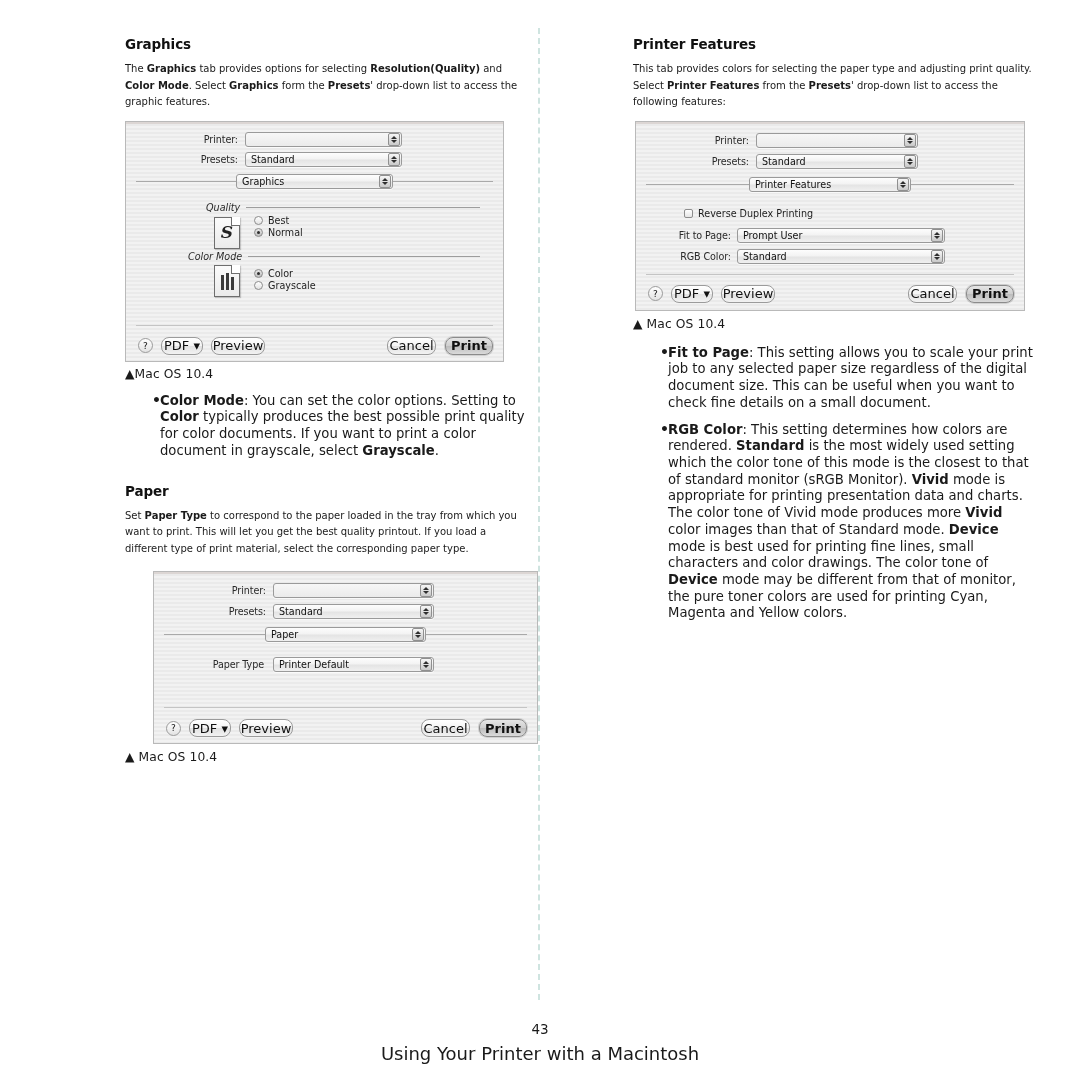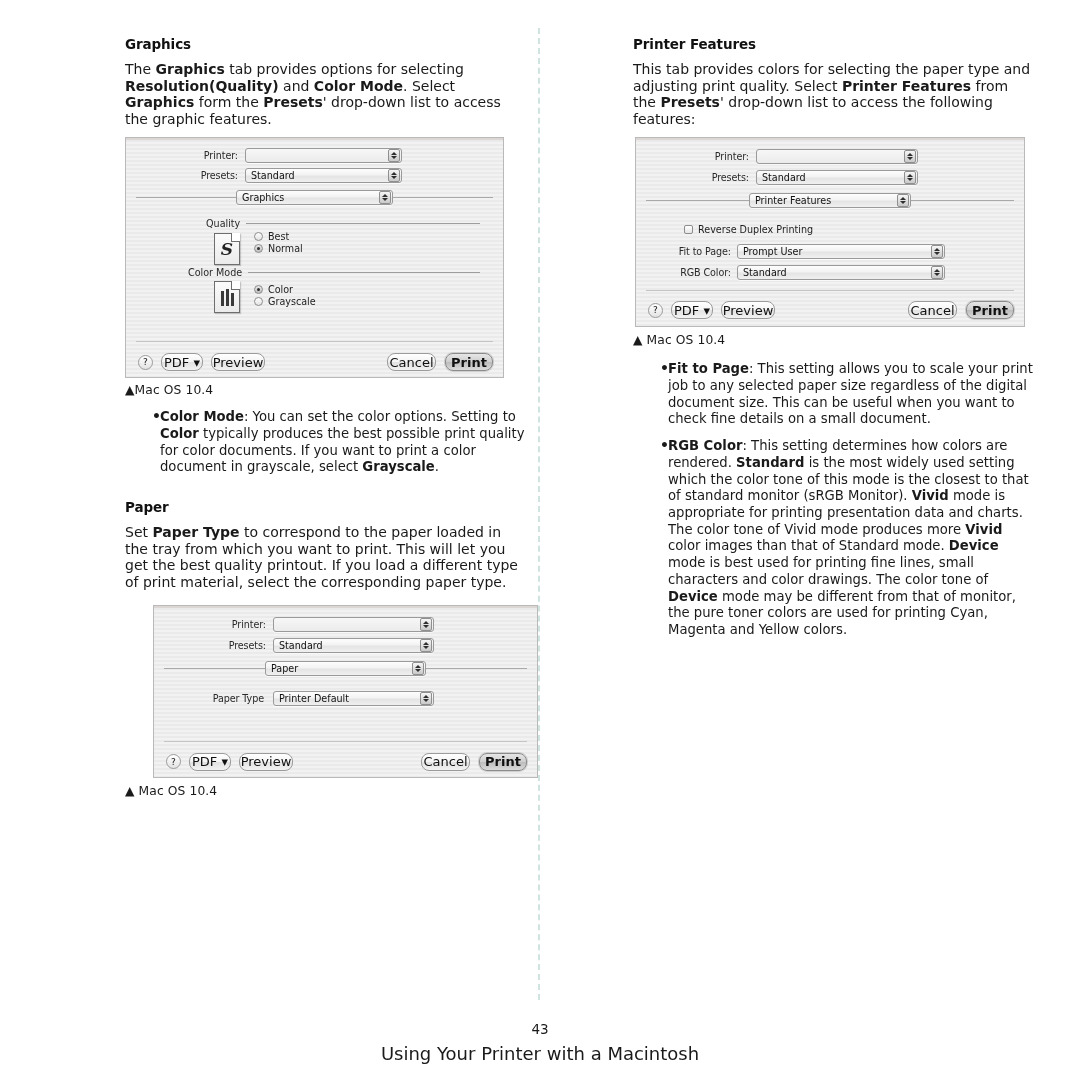--- a/index.html
+++ b/index.html
@@ -28,21 +28,21 @@
   }
 
   h2.sec {
     font-size: 13.5px;
     font-weight: bold;
     margin: 0 0 9px 0;
     letter-spacing: -0.1px;
     color:#111;
   }
   p.body {
-    font-size: 14px;
+    font-size: 10px;
     line-height: 16.6px;
     margin: 8px 0 10px 0;
     color:#1a1a1a;
   }
   p.body b { font-weight: bold; }
 
   
   ul.bullets { list-style:none; margin: 12px 0 0 0; padding:0 0 0 28px; }
   ul.bullets li {
     position:relative;
@@ -131,21 +131,21 @@
   .popup .arrows i.down { border-top:3px solid #2e2e2e; }
 
   .popup.empty { background:linear-gradient(to bottom,#f7f7f7,#ebebeb); }
 
   
   .panebar { display:flex; align-items:center; }
   .panebar .hr { flex:1; height:1px; background:#a9a9a9; }
 
   
   .grouphdr { display:flex; align-items:center; gap:6px; }
-  .grouphdr .t { font-size:9.6px; color:#2a2a2a; white-space:nowrap; }
+  .grouphdr .t { font-size:9.6px; color:#2a2a2a; white-space:nowrap;font-style:italic; }
   .grouphdr .hr { flex:1; height:1px; background:#9d9d9d; }
 
   
   .radio { display:flex; align-items:center; gap:5px; margin:1px 0; }
   .radio .dot {
     width:9px;height:9px;border-radius:50%;
     border:1px solid #8d8d8d;
     background:linear-gradient(to bottom,#ffffff,#e2e2e2);
     box-sizing:border-box; position:relative; flex:0 0 auto;
   }

